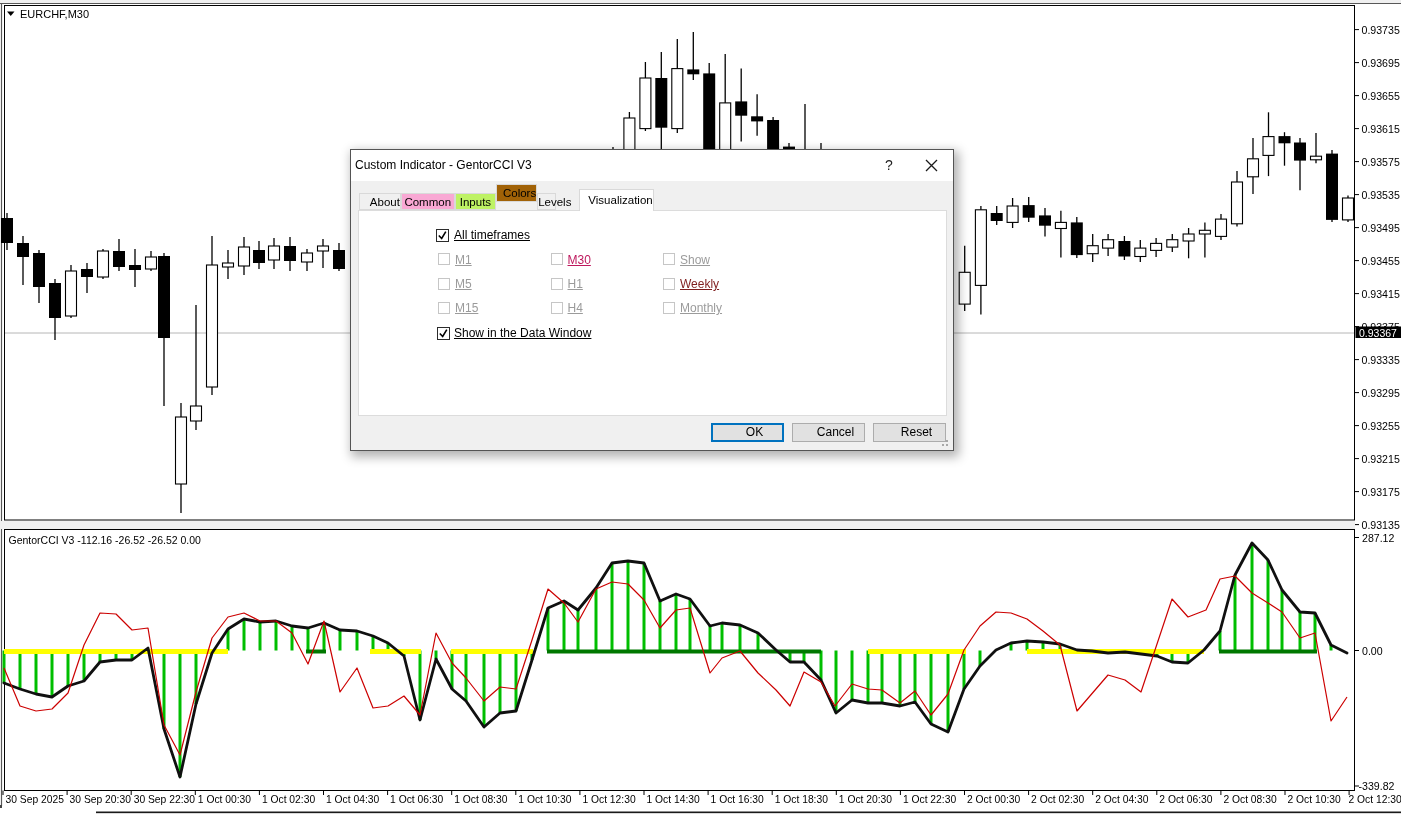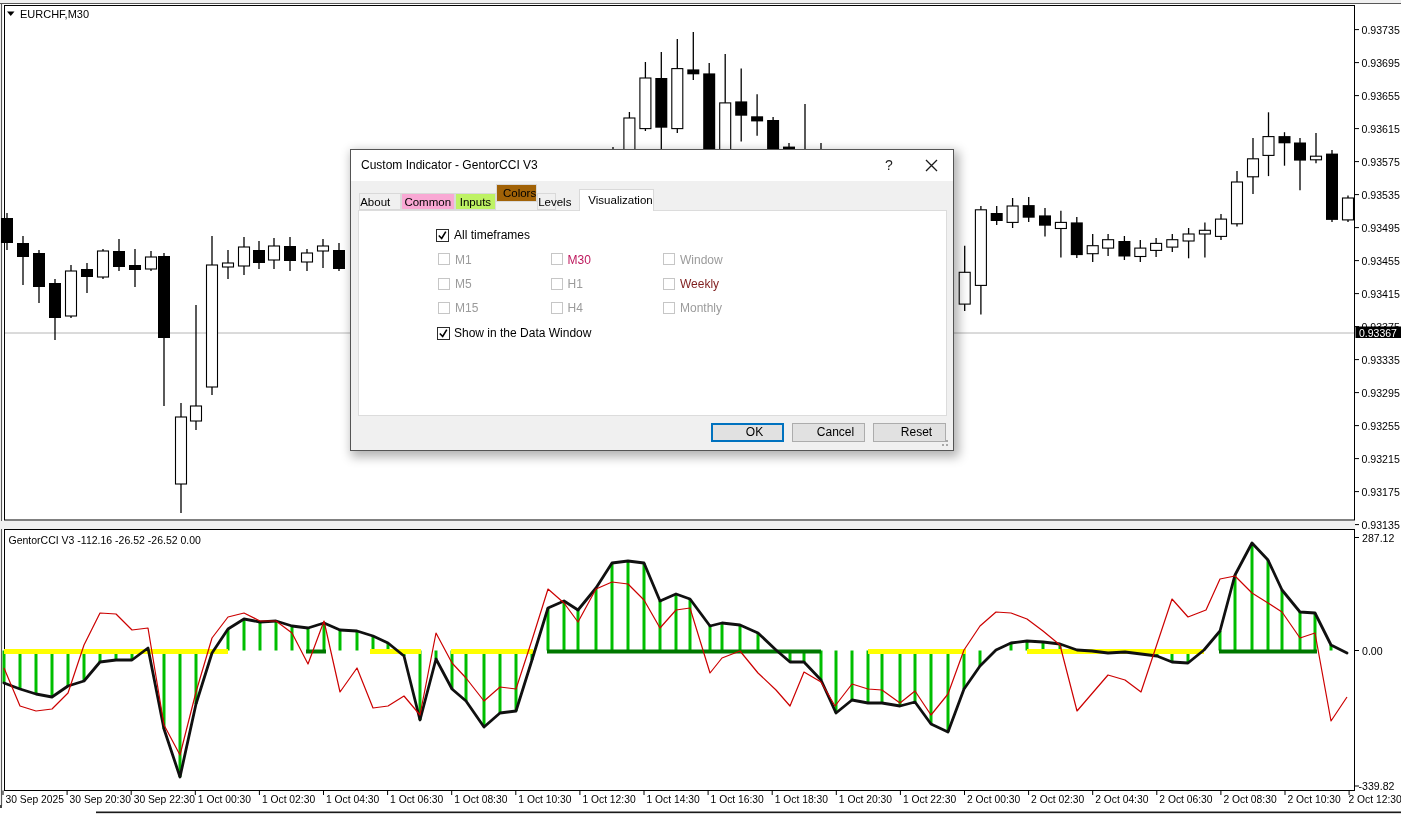--- a/index.html
+++ b/index.html
@@ -3,24 +3,24 @@
 <style>
 * { margin:0; padding:0; }
 html,body { width:1401px; height:814px; overflow:hidden; background:#fff;
   font-family:"Liberation Sans", sans-serif; }
 #stage { position:relative; width:1401px; height:814px; }
 svg text { font-family:"Liberation Sans", sans-serif; }
 #dlg { position:absolute; left:350px; top:149px; width:604px; height:302px;
   background:#f0f0f0; border:1px solid #545454; box-sizing:border-box;
   box-shadow:3px 4px 10px 2px rgba(0,0,0,0.30); font-size:12px; }
 #dlgtitle { position:absolute; left:0; top:0; width:100%; height:31px; background:#fff;
-  line-height:31px; padding-left:10px; box-sizing:border-box; color:#000; font-size:12px; }
+  line-height:31px; padding-left:4px; box-sizing:border-box; color:#000; font-size:12px; }
 #pane { position:absolute; left:6.8px; top:59.6px; width:589.5px; height:206.4px;
   background:#fff; border:1px solid #dcdcdc; box-sizing:border-box; z-index:1; }
-.lab { position:absolute; font-size:12px; line-height:12px; z-index:2; }
+.lab { position:absolute; font-size:12px; line-height:12px; z-index:2;text-decoration:underline; }
 #dlg > div { z-index:2; }
 #pane { z-index:1; }
 .btn { position:absolute; top:272.5px; width:73px; height:19.5px; background:#e1e1e1;
   box-sizing:border-box; text-align:center; font-size:12px; color:#000; z-index:2;padding-left:14px; }
 </style></head>
 <body>
 <div id="stage">
 <svg width="1401" height="814" viewBox="0 0 1401 814" style="position:absolute;left:0;top:0">
 <rect x="0" y="0" width="1401" height="3" fill="#f0f0f0"></rect>
 <line x1="0" y1="3.5" x2="1401" y2="3.5" stroke="#585858" stroke-width="1.2"></line>
@@ -331,21 +331,21 @@
 <text x="20" y="14" font-size="11" fill="#000" dominant-baseline="central">EURCHF,M30</text>
 <text x="8.5" y="540" font-size="10.5" fill="#000" dominant-baseline="central">GentorCCI V3 -112.16 -26.52 -26.52 0.00</text>
 </svg>
 
 <div id="dlg">
   <div id="dlgtitle">Custom Indicator - GentorCCI V3</div>
   <div style="position:absolute;left:531px;top:3px;width:14px;height:24px;font-size:14px;color:#222;text-align:center;line-height:24px">?</div>
   <svg style="position:absolute;left:574px;top:9px;z-index:4" width="13" height="13">
         <path d="M1 1 L12 12 M12 1 L1 12" stroke="#1a1a1a" stroke-width="1.3"></path>
       </svg>
-  <div style="position:absolute;left:8.2px;top:42.5px;width:41.7px;height:17.5px;background:#f0f0f0;border:1px solid #d9d9d9;box-sizing:border-box;text-align:left;line-height:16.5px;font-size:11.5px;color:#000">About</div>
+  <div style="position:absolute;left:8.2px;top:42.5px;width:41.7px;height:17.5px;background:#f0f0f0;border:1px solid #d9d9d9;box-sizing:border-box;text-align:right;line-height:16.5px;font-size:11.5px;color:#000">About</div>
       <div style="position:absolute;left:49.9px;top:42.5px;width:53.7px;height:17.5px;background:#f9a8d4;border:1px solid #d9d9d9;box-sizing:border-box;text-align:center;line-height:16.5px;font-size:11.5px;color:#000">Common</div>
       <div style="position:absolute;left:103.6px;top:42.5px;width:41.7px;height:17.5px;background:#bef264;border:1px solid #d9d9d9;box-sizing:border-box;text-align:center;line-height:16.5px;font-size:11.5px;color:#000">Inputs</div>
       <div style="position:absolute;left:145.3px;top:34px;width:40.9px;height:17.5px;background:#a16207;border:1px solid #d9d9d9;box-sizing:border-box;text-align:right;line-height:16.5px;font-size:11.5px;color:#000">Colors</div>
       <div style="position:absolute;left:186.2px;top:42.5px;width:19px;height:17.5px;background:#f0f0f0;border:1px solid #d9d9d9;box-sizing:border-box;text-align:center;line-height:16.5px;font-size:11.5px;color:#000">Levels</div>
       <div style="position:absolute;left:228.4px;top:39px;width:74.3px;height:22px;background:#fff;border:1px solid #d9d9d9;border-bottom:none;box-sizing:border-box;text-align:right;line-height:20px;font-size:11.5px;color:#000;z-index:3">Visualization</div>
   <div id="pane"></div>
   <div style="position:absolute;left:85px;top:78.5px;width:13px;height:13px;border:1px solid #2b2b2b;background:#fff;box-sizing:border-box">
         <svg width="11" height="11" style="display:block">
           <path d="M1.8 5.46 L4.68 8.450000000000001 L8.8 1.69" fill="none" stroke="#000" stroke-width="1.6"></path>
         </svg>
@@ -357,21 +357,21 @@
       <div class="lab" style="left:104px;top:128.0px;color:#9b9b9b">M5</div>
       <div style="position:absolute;left:87px;top:151.5px;width:12px;height:12px;border:1px solid #c6c6c6;background:#fff;box-sizing:border-box"></div>
       <div class="lab" style="left:104px;top:152.0px;color:#9b9b9b">M15</div>
       <div style="position:absolute;left:199.5px;top:103px;width:12px;height:12px;border:1px solid #c6c6c6;background:#fff;box-sizing:border-box"></div>
       <div class="lab" style="left:216.5px;top:103.5px;color:#be185d">M30</div>
       <div style="position:absolute;left:199.5px;top:127.5px;width:12px;height:12px;border:1px solid #c6c6c6;background:#fff;box-sizing:border-box"></div>
       <div class="lab" style="left:216.5px;top:128.0px;color:#9b9b9b">H1</div>
       <div style="position:absolute;left:199.5px;top:151.5px;width:12px;height:12px;border:1px solid #c6c6c6;background:#fff;box-sizing:border-box"></div>
       <div class="lab" style="left:216.5px;top:152.0px;color:#9b9b9b">H4</div>
       <div style="position:absolute;left:312px;top:103px;width:12px;height:12px;border:1px solid #c6c6c6;background:#fff;box-sizing:border-box"></div>
-      <div class="lab" style="left:329px;top:103.5px;color:#9b9b9b">Window</div>
+      <div class="lab" style="left:329px;top:103.5px;color:#9b9b9b">Show</div>
       <div style="position:absolute;left:312px;top:127.5px;width:12px;height:12px;border:1px solid #c6c6c6;background:#fff;box-sizing:border-box"></div>
       <div class="lab" style="left:329px;top:128.0px;color:#7f1d1d">Weekly</div>
       <div style="position:absolute;left:312px;top:151.5px;width:12px;height:12px;border:1px solid #c6c6c6;background:#fff;box-sizing:border-box"></div>
       <div class="lab" style="left:329px;top:152.0px;color:#9b9b9b">Monthly</div>
       <div style="position:absolute;left:85.5px;top:176.5px;width:13px;height:13px;border:1px solid #2b2b2b;background:#fff;box-sizing:border-box">
         <svg width="11" height="11" style="display:block">
           <path d="M1.8 5.46 L4.68 8.450000000000001 L8.8 1.69" fill="none" stroke="#000" stroke-width="1.6"></path>
         </svg>
       </div>
       <div class="lab" style="left:103px;top:177px;color:#000">Show in the Data Window</div>

